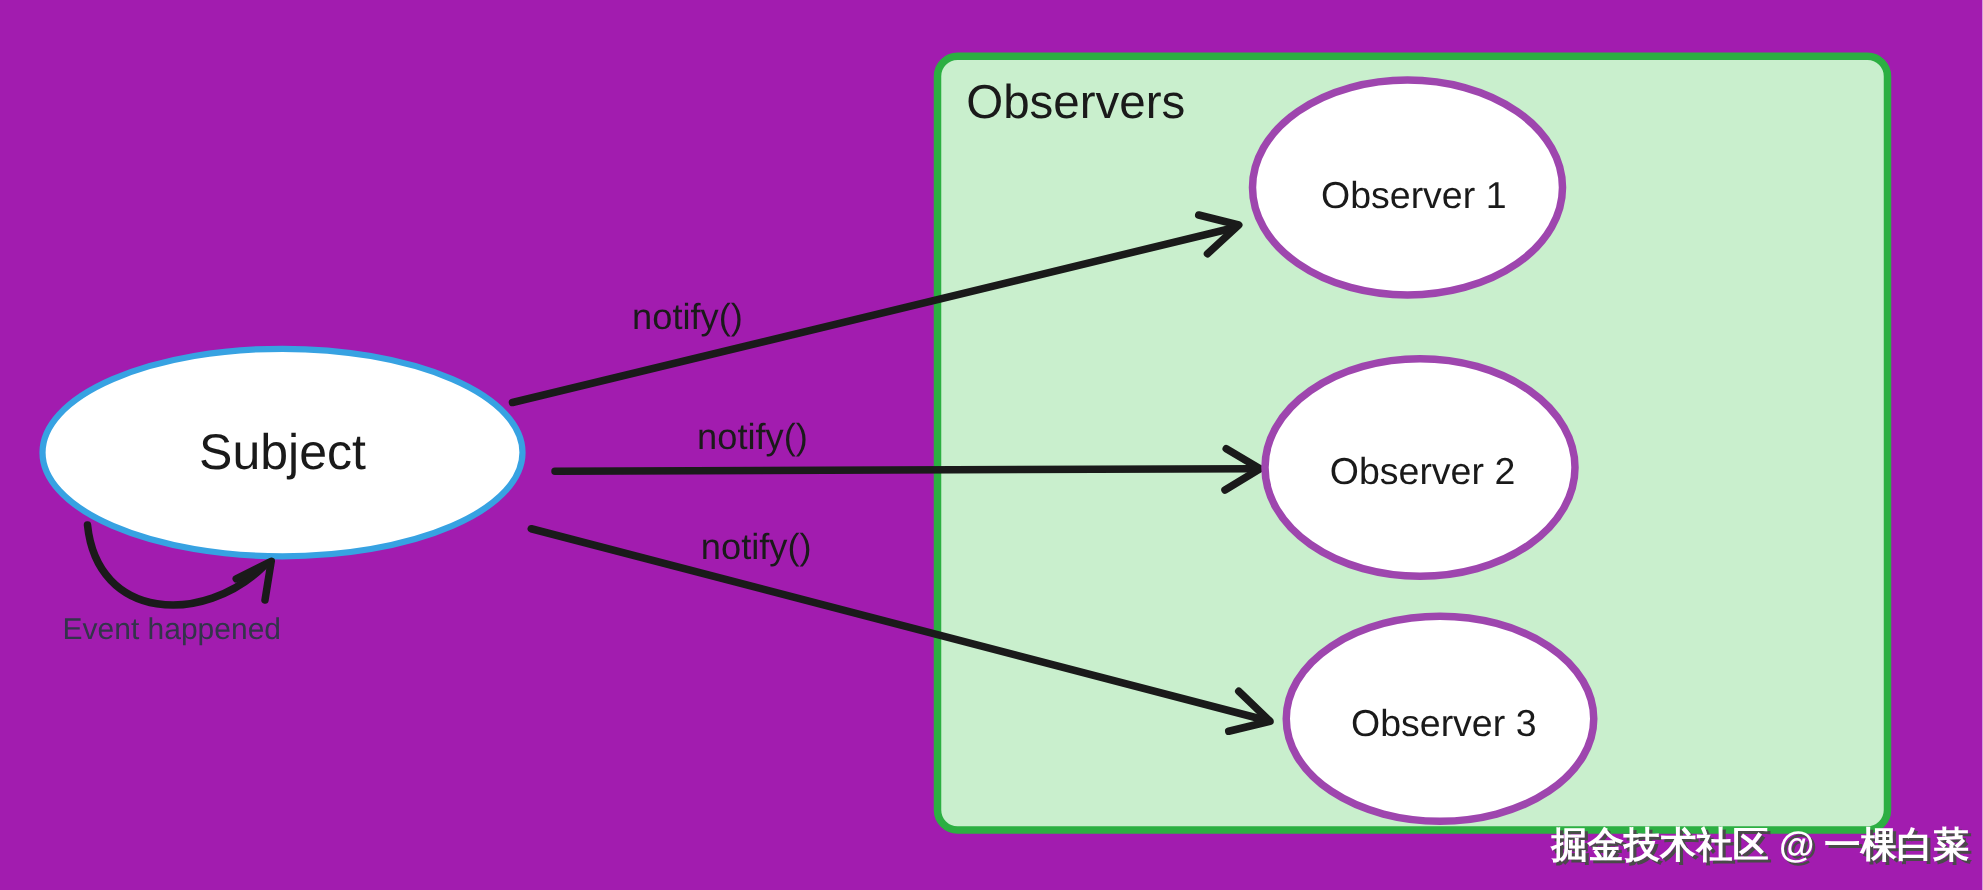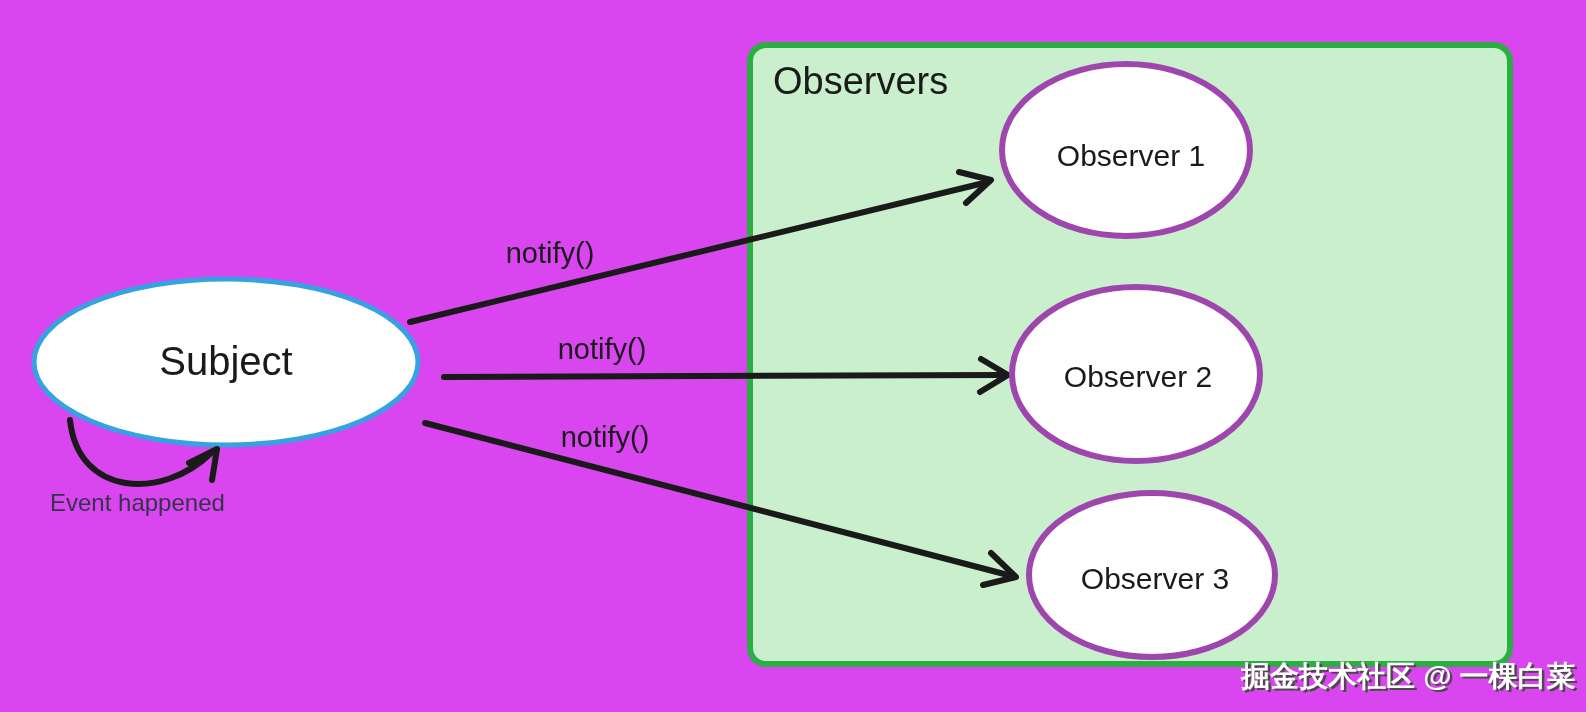--- a/index.html
+++ b/index.html
@@ -4,21 +4,21 @@
 <style>
   html, body {
     margin: 0;
     padding: 0;
     background: #ffffff;
   }
   #canvas {
     position: relative;
     width: 1586px;
     height: 712px;
-    background: #d946ef;
+    background: #a21caf;
     overflow: hidden;
     font-family: "Liberation Sans", sans-serif;
   }
   svg { display: block; }
   .lbl {
     font-family: "Liberation Sans", sans-serif;
     fill: #1a1a1a;
   }
   .subject-lbl   { font-size: 40px; }
   .group-title   { font-size: 38px; }

